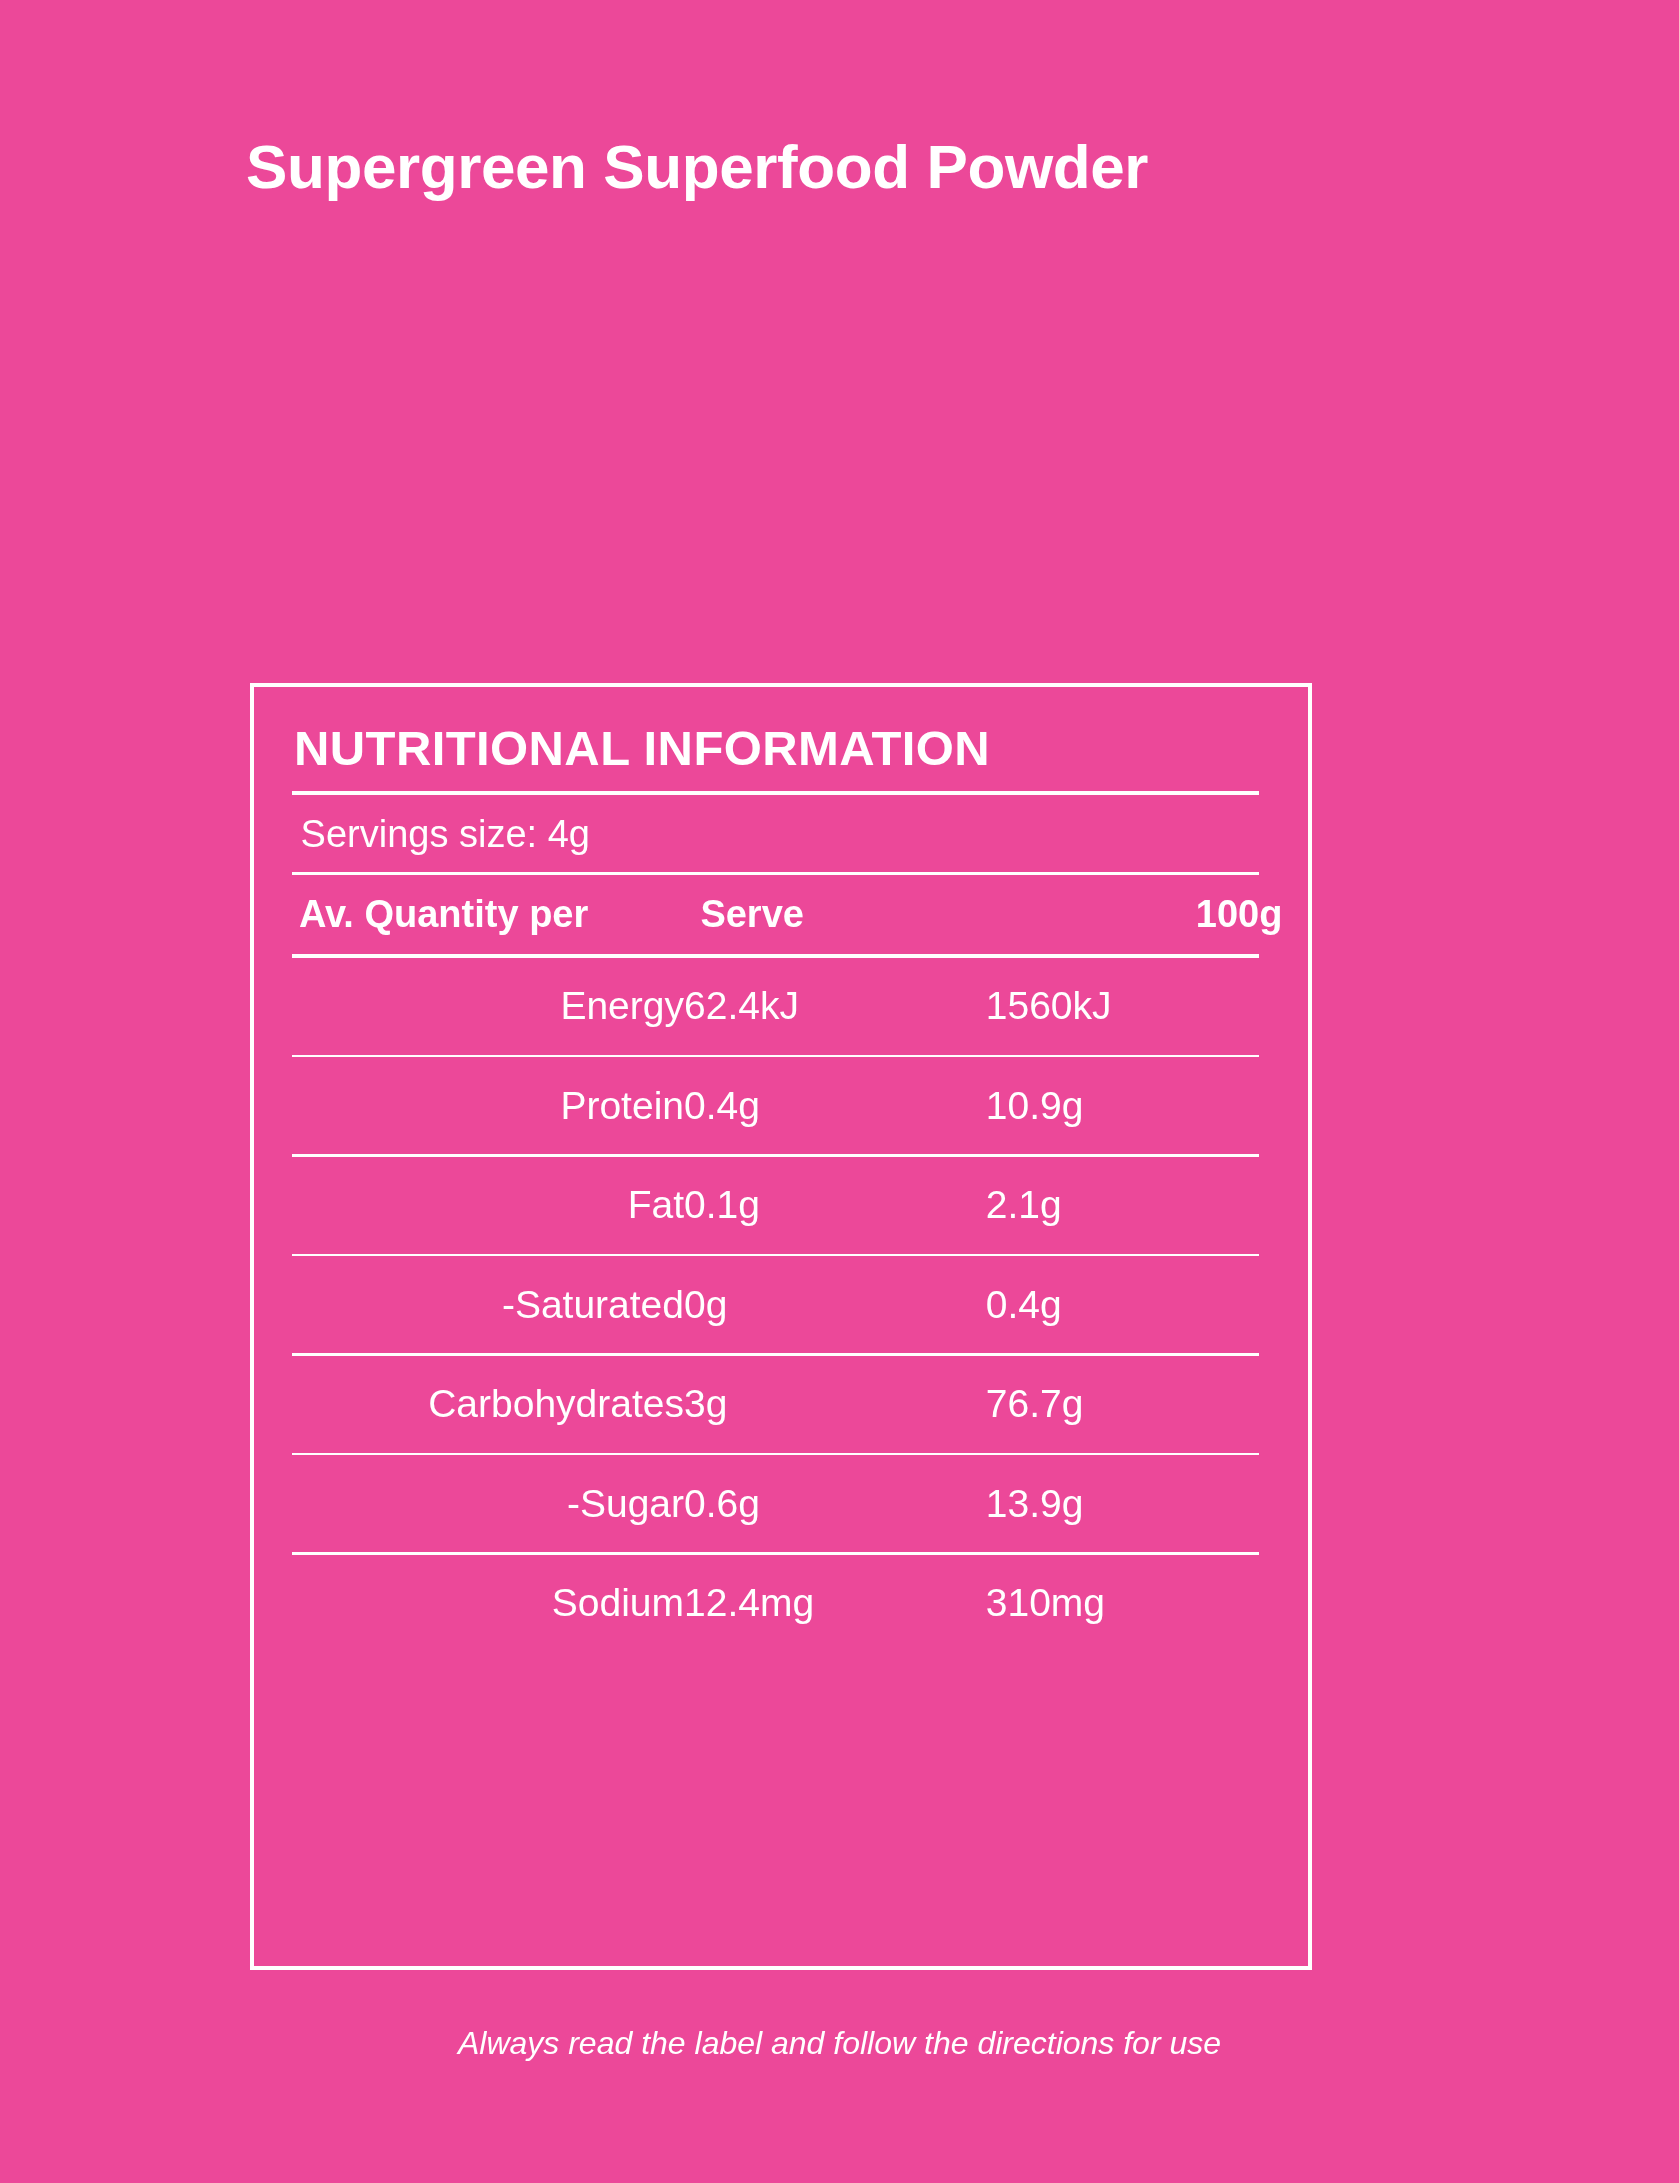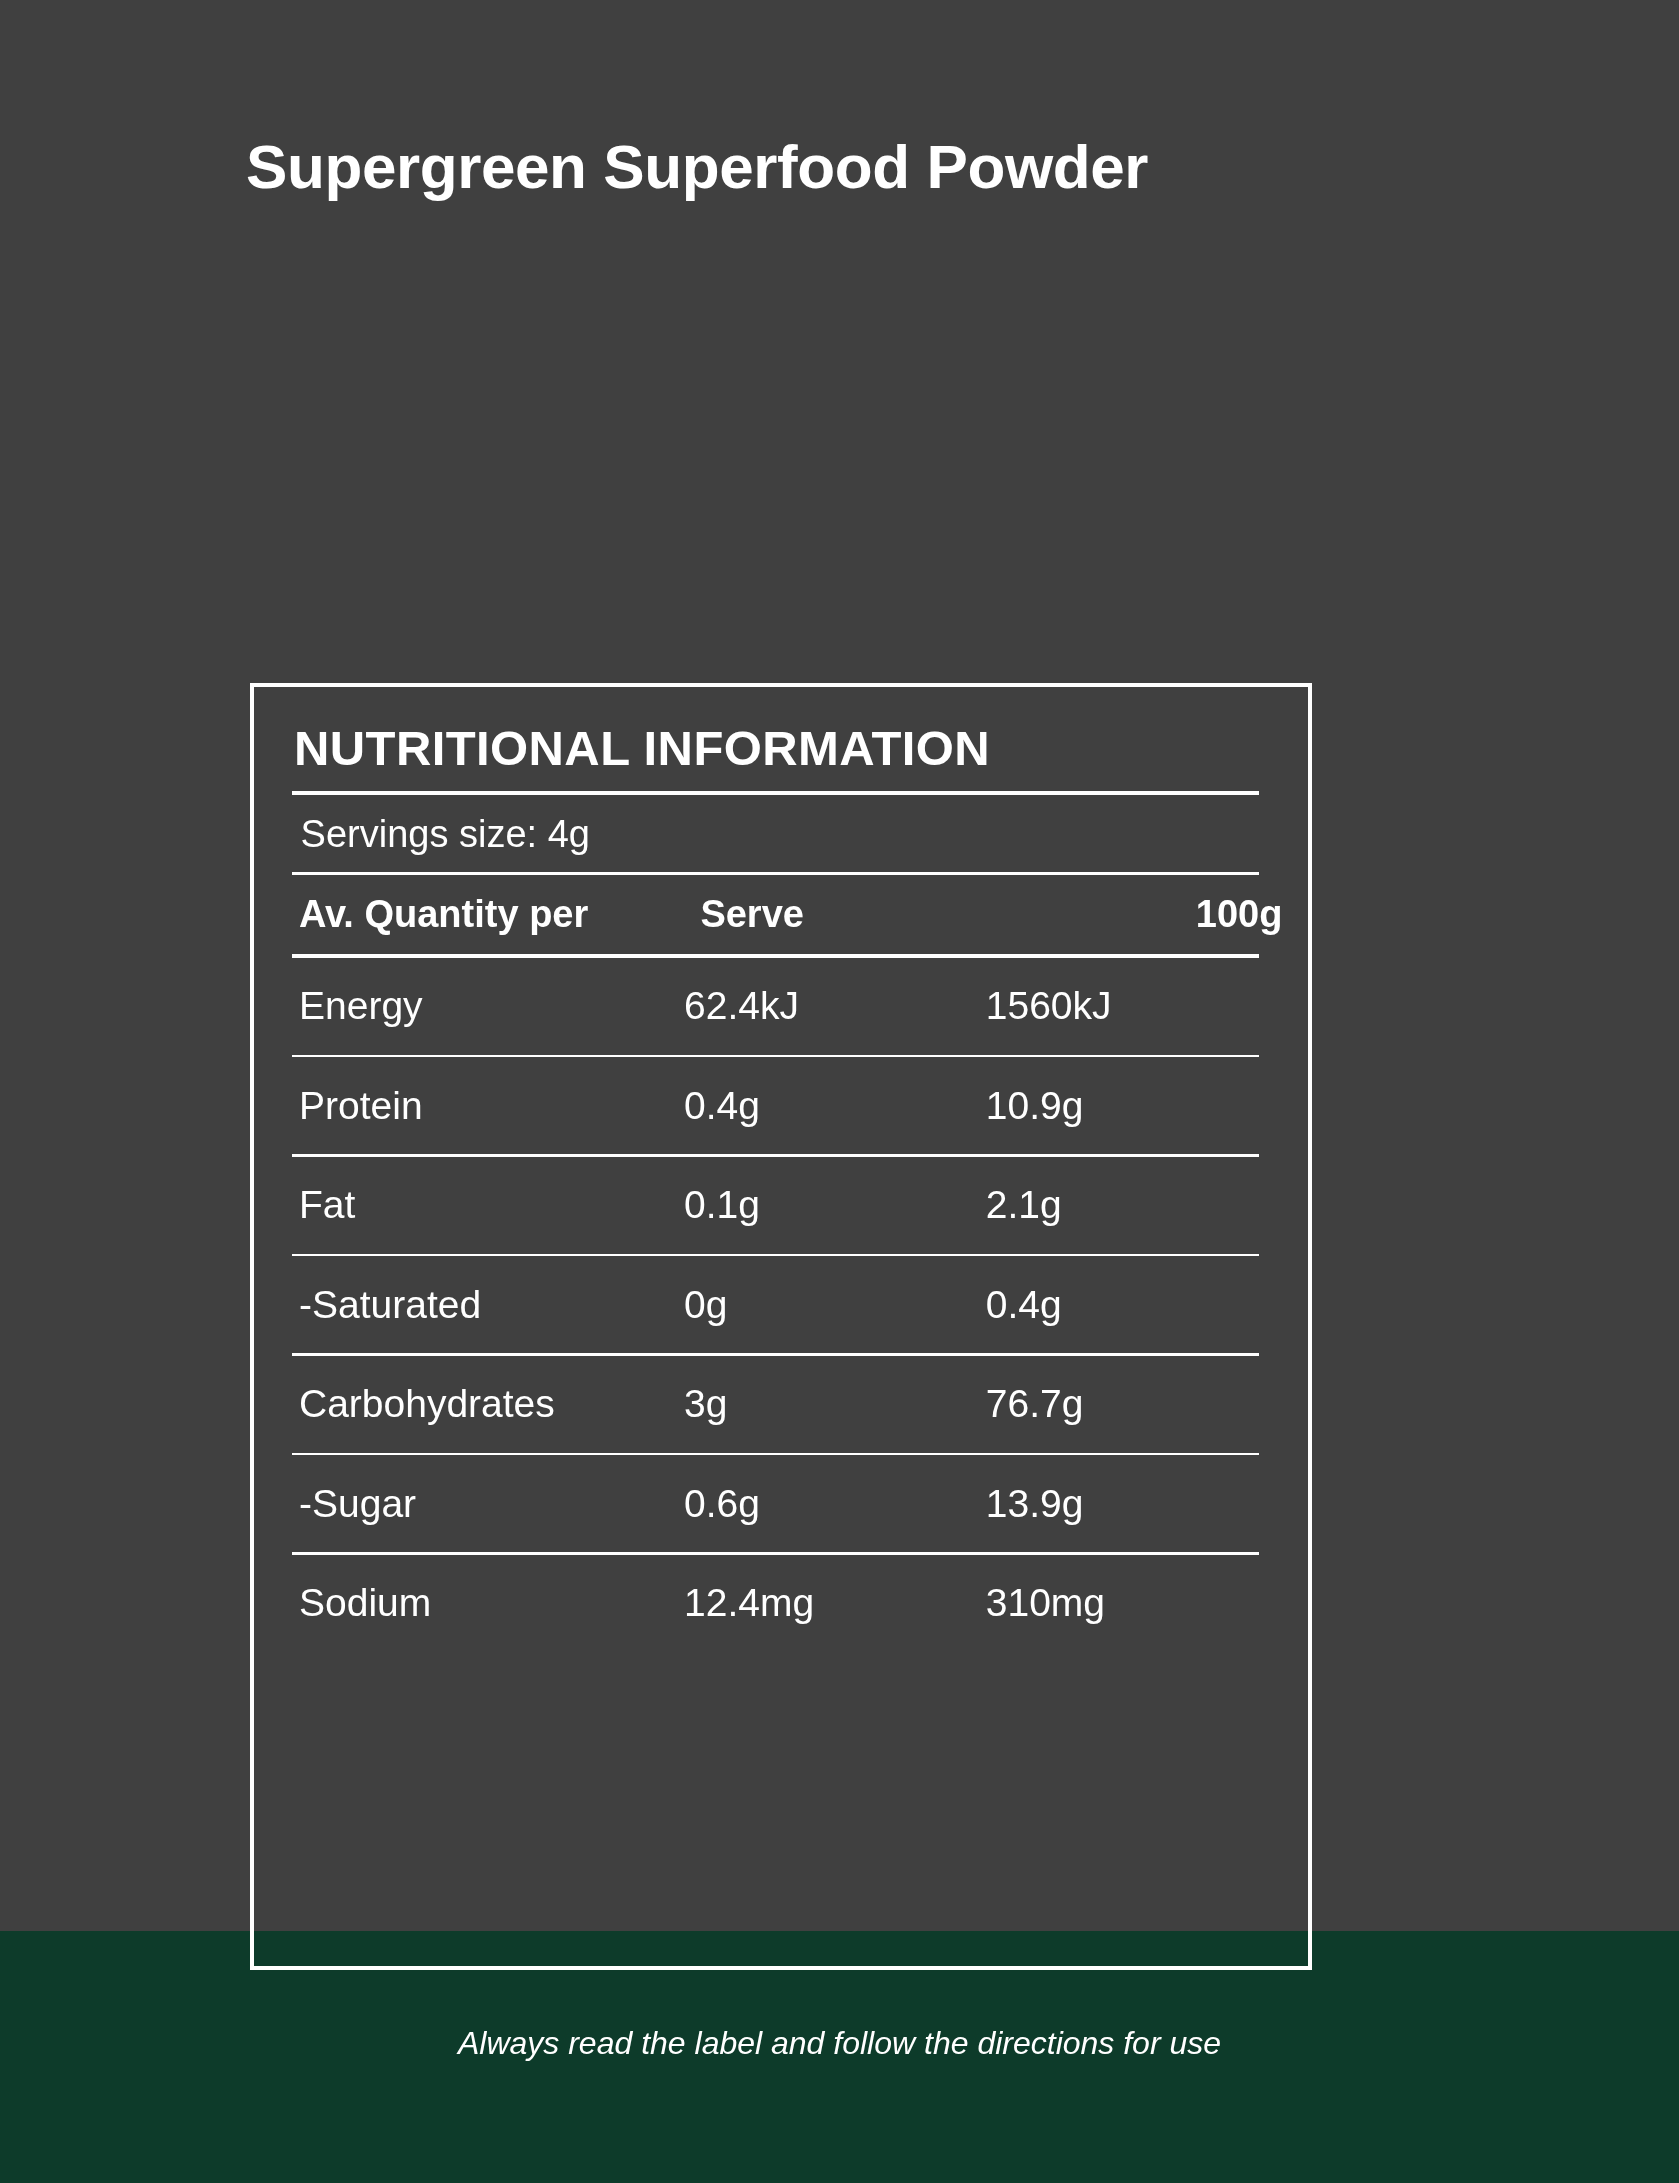--- a/index.html
+++ b/index.html
@@ -10,22 +10,22 @@
   body {
     width: 1679px;
     height: 2183px;
     font-family: "Liberation Sans", sans-serif;
     color: #ffffff;
     overflow: hidden;
   }
   .page {
     position: relative;
     width: 1679px;
-    height: 1931px;
-    background: #404040;
+    height: 2183px;
+    background: #ec4899;
     box-sizing: border-box;
   }
   .title {
     position: absolute;
     left: 246px;
     top: 131px;
     font-size: 62px;
     font-weight: bold;
     letter-spacing: -0.4px;
     white-space: nowrap;
@@ -108,20 +108,21 @@
   }
   .hdr td.serve-head {
     text-align: left;
     padding-left: 16.4px;
   }
   .row td {
     font-size: 39px;
     font-weight: 300;
     height: 97px;
     padding-left: 6.6px;
+    text-align: right;
   }
   .row td.num {
     text-align: left;
     padding-right: 14.8px;
     padding-left: 0;
   }
   .sep {
     height: 2.5px;
     background: #ffffff;
     width: 967px;

